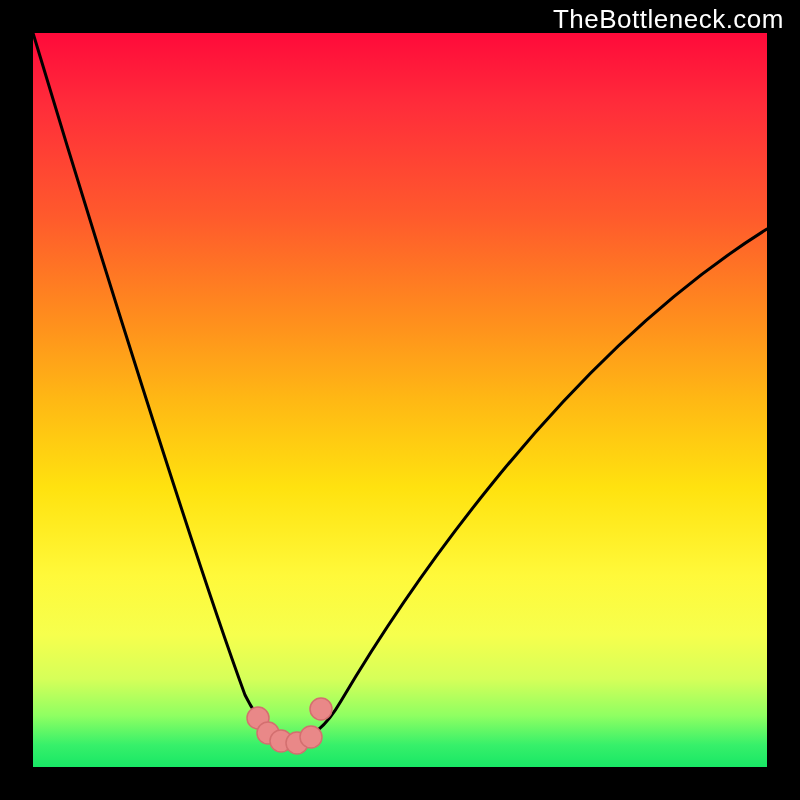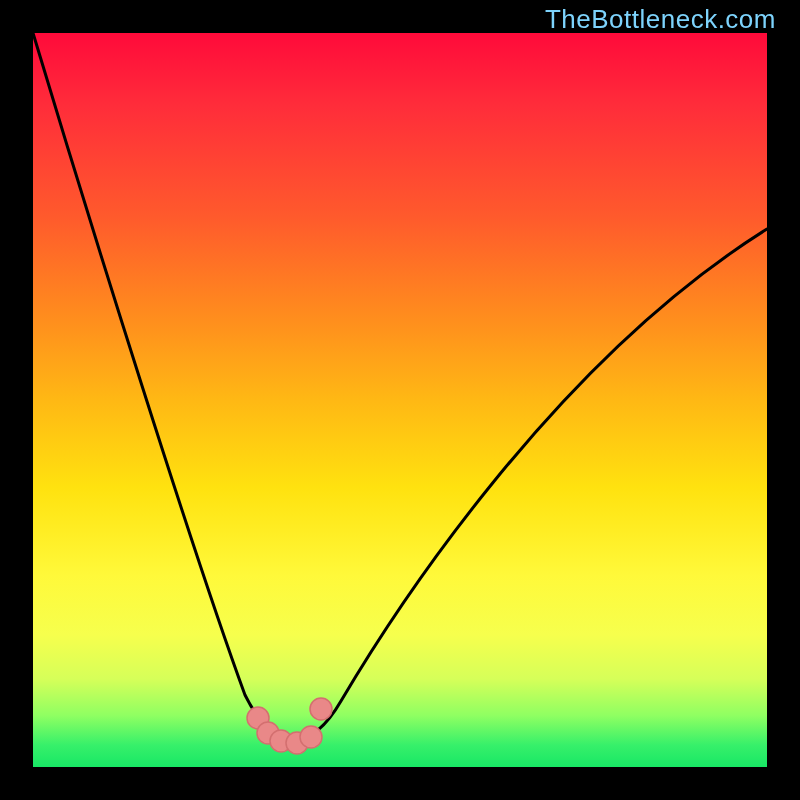--- a/index.html
+++ b/index.html
@@ -37,22 +37,22 @@
       #f6ff4d 82%,
       #d6ff59 88%,
       #8fff62 93%,
       #37f06a 97%,
       #18e765 100%
     );
   }
   .watermark {
     position: absolute;
     top: 4px;
-    right: 24px;
-    color: #7dd3fc;
+    right: 16px;
+    color: #ffffff;
     font-size: 26px;
     font-weight: 400;
     letter-spacing: 0.5px;
     user-select: none;
   }
   svg.curve {
     position: absolute;
     left: 0;
     top: 0;
   }

